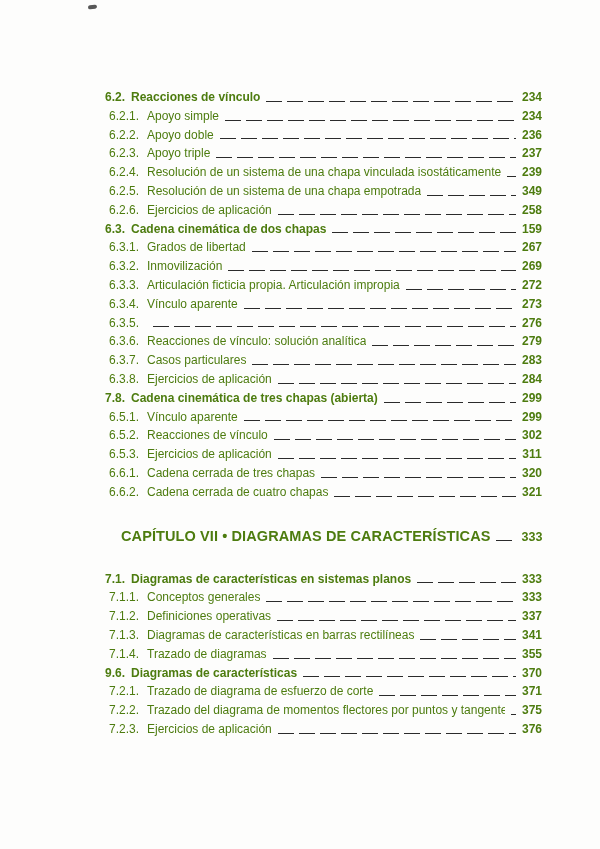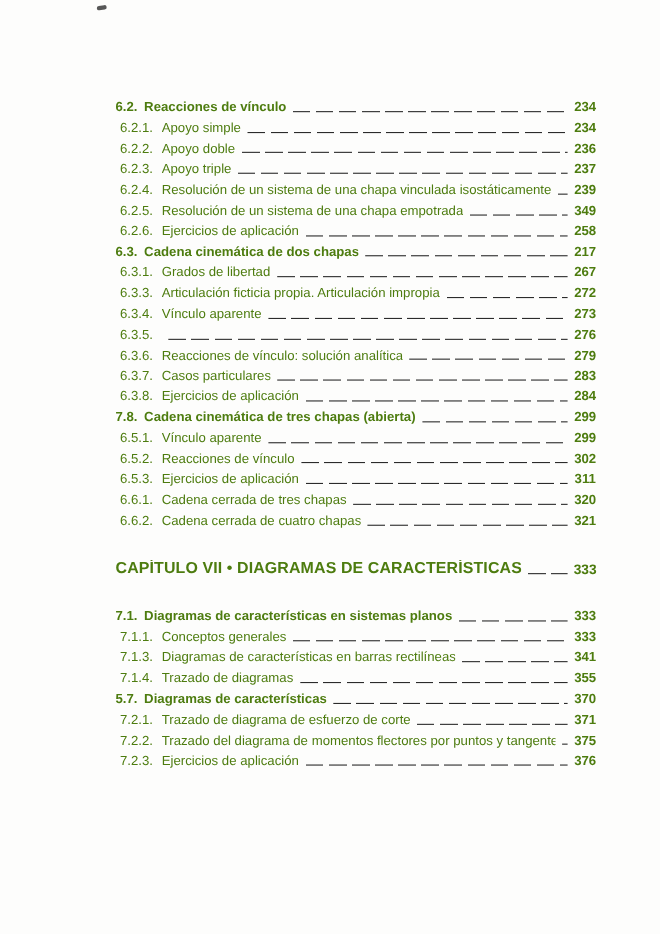--- a/index.html
+++ b/index.html
@@ -73,20 +73,21 @@
   
   .toc-row.chapter {
     height: 24px;
     margin-top: 21px;
     margin-bottom: 23px;
     font-weight: 700;
   }
   .toc-row.chapter .title {
     font-size: 14.5px;
     letter-spacing: 0.1px;
+    margin-left: 16px;
   }
   .toc-row.chapter .leader { margin-bottom: 4px; }
   .toc-row.chapter .page { font-size: 12.5px; }
 </style>
 </head>
 <body>
 
 <div class="page-canvas">
   <div class="scan-artifact"></div>
   <div class="toc">
@@ -129,27 +130,33 @@
       <div class="toc-row level-2">
     <span class="num">6.2.6.</span>
     <span class="title">Ejercicios de aplicación</span>
     <span class="leader"></span>
     <span class="page">258</span>
   </div>
       <div class="toc-row level-1">
     <span class="num">6.3.</span>
     <span class="title">Cadena cinemática de dos chapas</span>
     <span class="leader"></span>
-    <span class="page">217</span>
+    <span class="page">159</span>
   </div>
       <div class="toc-row level-2">
     <span class="num">6.3.1.</span>
     <span class="title">Grados de libertad</span>
     <span class="leader"></span>
     <span class="page">267</span>
+  </div>
+      <div class="toc-row level-2">
+    <span class="num">6.3.2.</span>
+    <span class="title">Inmovilización</span>
+    <span class="leader"></span>
+    <span class="page">269</span>
   </div>
       <div class="toc-row level-2">
     <span class="num">6.3.3.</span>
     <span class="title">Articulación ficticia propia. Articulación impropia</span>
     <span class="leader"></span>
     <span class="page">272</span>
   </div>
       <div class="toc-row level-2">
     <span class="num">6.3.4.</span>
     <span class="title">Vínculo aparente</span>
@@ -227,33 +234,39 @@
     <span class="leader"></span>
     <span class="page">333</span>
   </div>
       <div class="toc-row level-2">
     <span class="num">7.1.1.</span>
     <span class="title">Conceptos generales</span>
     <span class="leader"></span>
     <span class="page">333</span>
   </div>
       <div class="toc-row level-2">
+    <span class="num">7.1.2.</span>
+    <span class="title">Definiciones operativas</span>
+    <span class="leader"></span>
+    <span class="page">337</span>
+  </div>
+      <div class="toc-row level-2">
     <span class="num">7.1.3.</span>
     <span class="title">Diagramas de características en barras rectilíneas</span>
     <span class="leader"></span>
     <span class="page">341</span>
   </div>
       <div class="toc-row level-2">
     <span class="num">7.1.4.</span>
     <span class="title">Trazado de diagramas</span>
     <span class="leader"></span>
     <span class="page">355</span>
   </div>
       <div class="toc-row level-1">
-    <span class="num">5.7.</span>
+    <span class="num">9.6.</span>
     <span class="title">Diagramas de características</span>
     <span class="leader"></span>
     <span class="page">370</span>
   </div>
       <div class="toc-row level-2">
     <span class="num">7.2.1.</span>
     <span class="title">Trazado de diagrama de esfuerzo de corte</span>
     <span class="leader"></span>
     <span class="page">371</span>
   </div>

